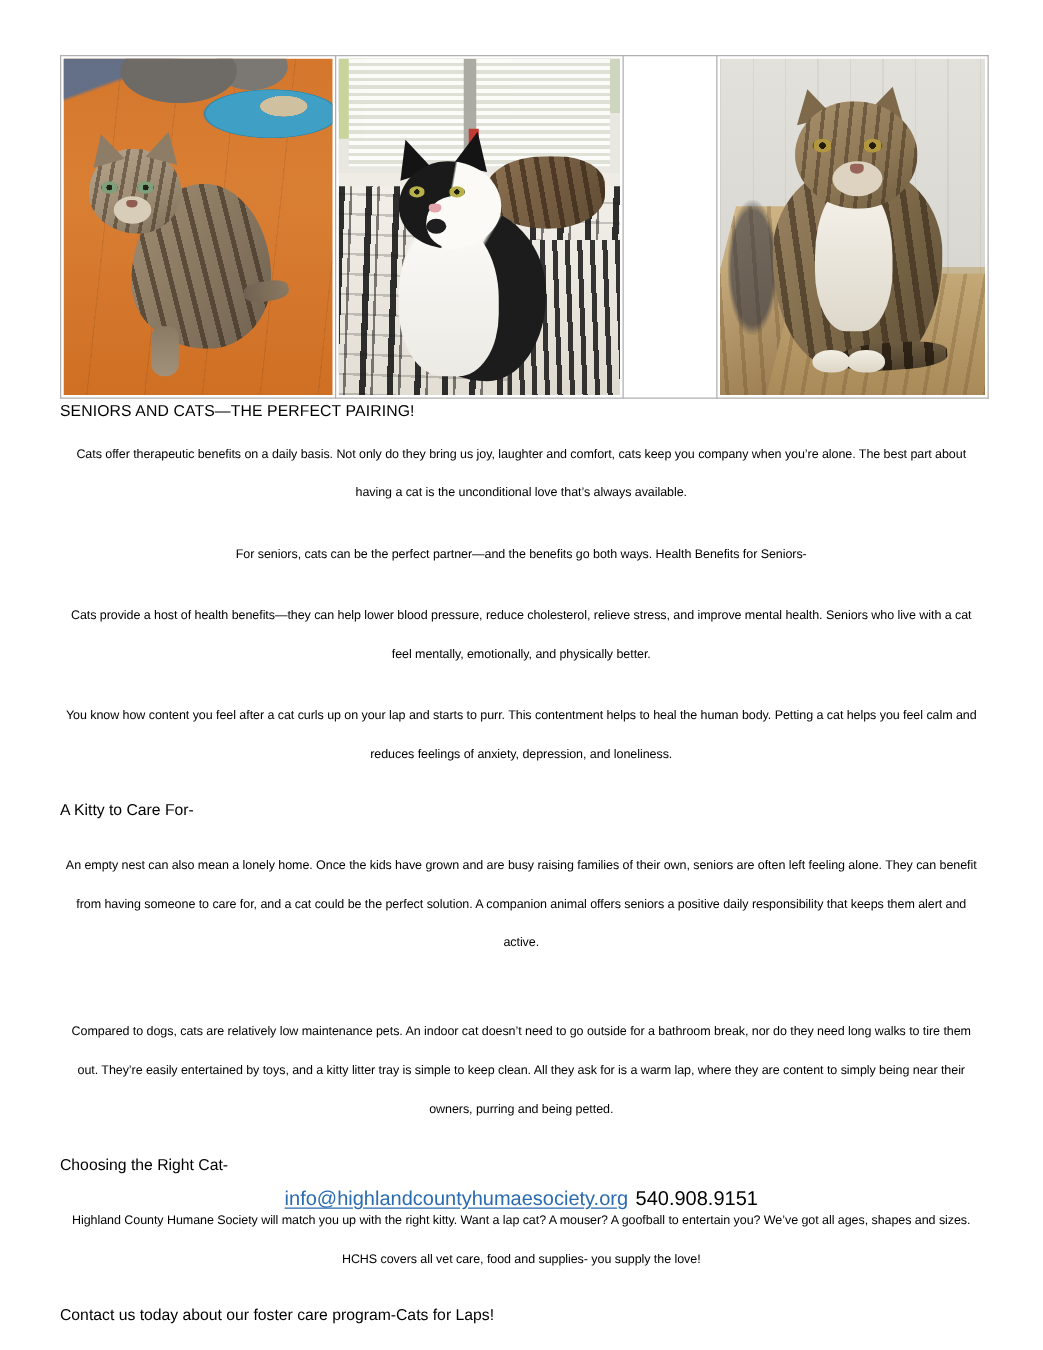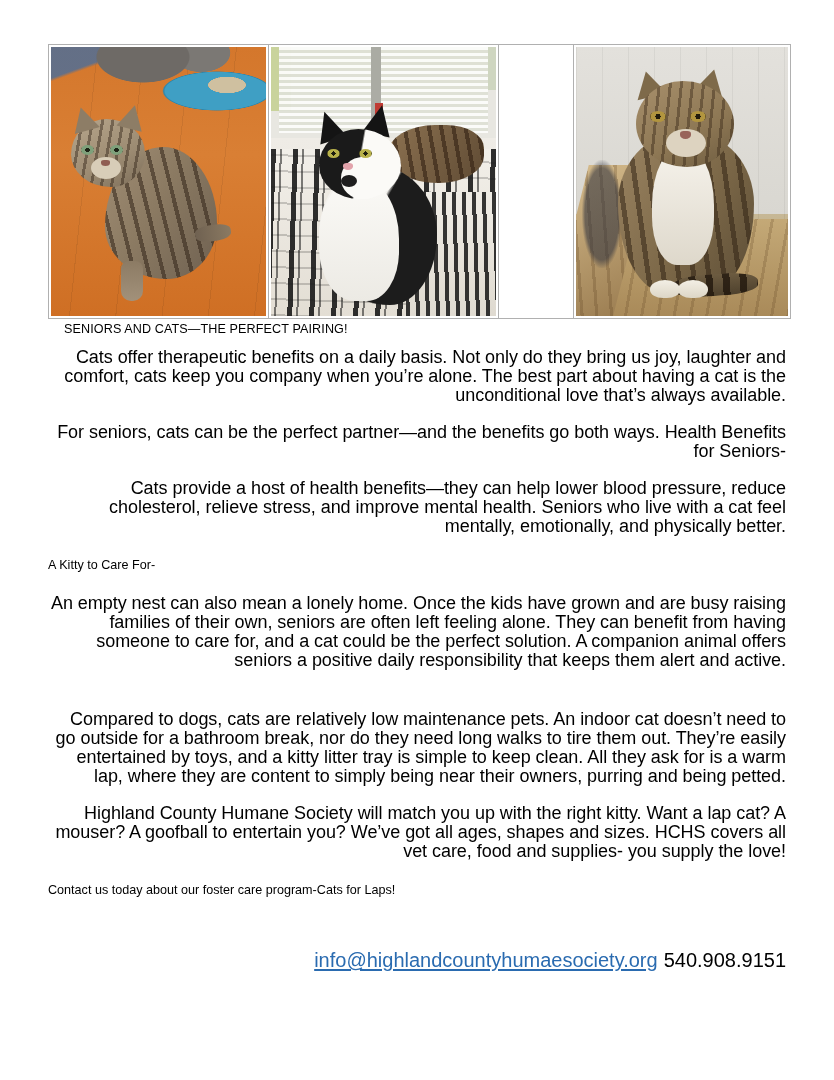--- a/index.html
+++ b/index.html
@@ -392,28 +392,28 @@
   
   .content {
     position: absolute;
     left: 48px;
     top: 321px;
     width: 738px;
   }
   .heading {
     font-size: 12.6px;
     line-height: 17px;
-    margin: 0 0 10px 16px;
+    margin: 0 0 10px 0;
     letter-spacing: .1px;
   }
   p.body-text {
-    font-size: 18px;
-    line-height: 19px;
+    font-size: 10px;
+    line-height: 31px;
     margin: 0 0 18px 0;
-    text-align: right;
+    text-align: center;
     letter-spacing: -0.05px;
   }
   p.sub-head {
     font-size: 12.6px;
     line-height: 22px;
     margin: 0 0 18px 0;
   }
   .spacer {
     height: 22px;
   }
@@ -426,25 +426,24 @@
     width: 738px;
     text-align: center;
   }
   .address {
     font-size: 16px;
     font-weight: bold;
     line-height: 24px;
     margin: 0 0 18px 0;
   }
   .contact-line {
-    font-size: 20px;
+    font-size: 16px;
     line-height: 24px;
     margin: 0;
     white-space: nowrap;
-    text-align: right;
   }
   .email-link {
     color: #2a6bb0;
     text-decoration: underline;
     text-underline-offset: 2px;
   }
   .phone {
     color: #000000;
     margin-left: 6px;
   }
@@ -526,24 +525,26 @@
     </tr>
   </tbody>
     </table>
 
   <div class="content">
     <div class="heading">SENIORS AND CATS—THE PERFECT PAIRING!</div>
 
     <p class="body-text">Cats offer therapeutic benefits on a daily basis. Not only do they bring us joy, laughter and comfort, cats keep you company when you’re alone. The best part about having a cat is the unconditional love that’s always available.</p>
     <p class="body-text">For seniors, cats can be the perfect partner—and the benefits go both ways. Health Benefits for Seniors-</p>
     <p class="body-text">Cats provide a host of health benefits—they can help lower blood pressure, reduce cholesterol, relieve stress, and improve mental health. Seniors who live with a cat feel mentally, emotionally, and physically better.</p>
+    <p class="body-text">You know how content you feel after a cat curls up on your lap and starts to purr. This contentment helps to heal the human body. Petting a cat helps you feel calm and reduces feelings of anxiety, depression, and loneliness.</p>
     <p class="sub-head">A Kitty to Care For-</p>
     <p class="body-text">An empty nest can also mean a lonely home. Once the kids have grown and are busy raising families of their own, seniors are often left feeling alone. They can benefit from having someone to care for, and a cat could be the perfect solution. A companion animal offers seniors a positive daily responsibility that keeps them alert and active.</p>
     <div class="spacer"></div>
     <p class="body-text">Compared to dogs, cats are relatively low maintenance pets. An indoor cat doesn’t need to go outside for a bathroom break, nor do they need long walks to tire them out. They’re easily entertained by toys, and a kitty litter tray is simple to keep clean. All they ask for is a warm lap, where they are content to simply being near their owners, purring and being petted.</p>
+    <p class="sub-head">Choosing the Right Cat-</p>
     <p class="body-text">Highland County Humane Society will match you up with the right kitty. Want a lap cat? A mouser? A goofball to entertain you? We’ve got all ages, shapes and sizes. HCHS covers all vet care, food and supplies- you supply the love!</p>
     <p class="sub-head">Contact us today about our foster care program-Cats for Laps!</p>
   </div>
 
   <div class="footer">
     <div class="contact-line"><span class="email-link">info@highlandcountyhumaesociety.org</span><span class="phone">540.908.9151</span></div>
   </div>
 
 </div>
 

